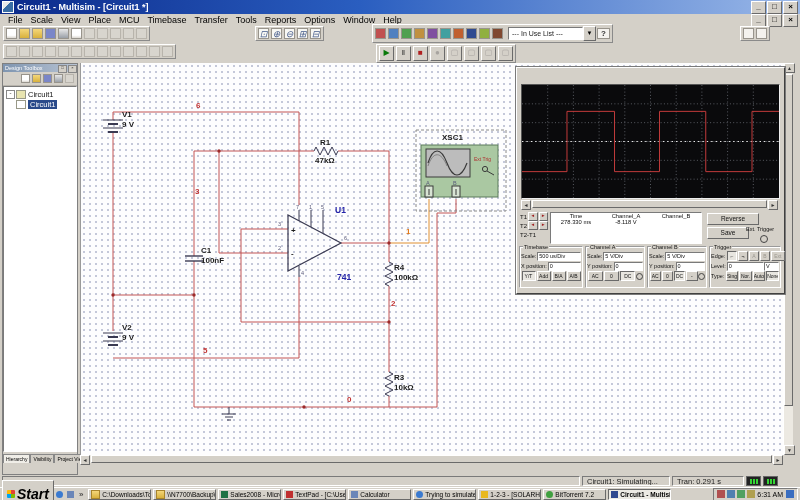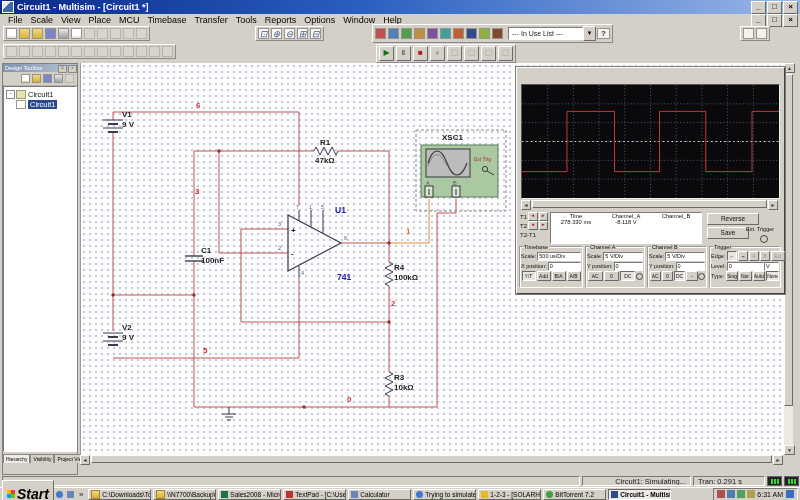--- a/index.html
+++ b/index.html
@@ -535,21 +535,21 @@
         <span class="sbtn">Sing.</span>
         <span class="sbtn">Nor.</span>
         <span class="sbtn">Auto</span>
         <span class="sbtn pressed">None</span>
       </div>
     </div>
   </div>
 
   <div id="statusbar" class="abs">
     <span class="spanel" style="width:578px;"></span>
-    <span class="spanel" style="width:109px;text-align:right;">Circuit1: Simulating...</span>
+    <span class="spanel" style="width:88px;">Circuit1: Simulating...</span>
     <span class="spanel" style="width:72px;">Tran: 0.291 s</span>
     <span class="led">
         <i></i>
         <i></i>
         <i></i>
       </span>
     <span class="led">
         <i></i>
         <i></i>
         <i></i>

